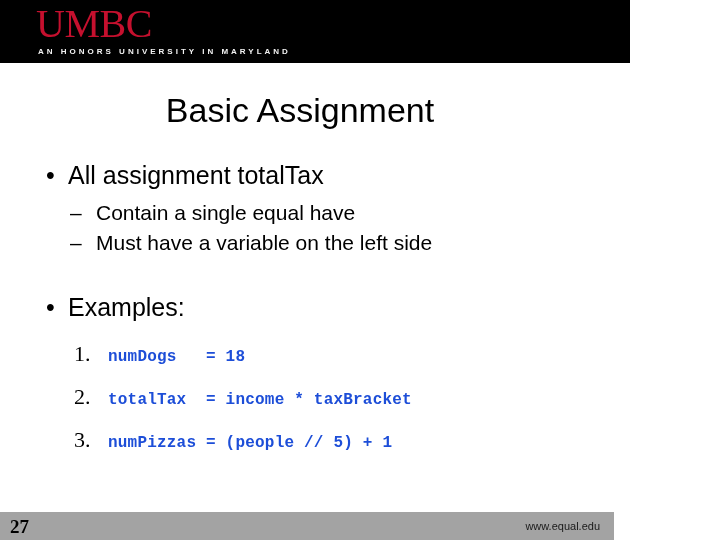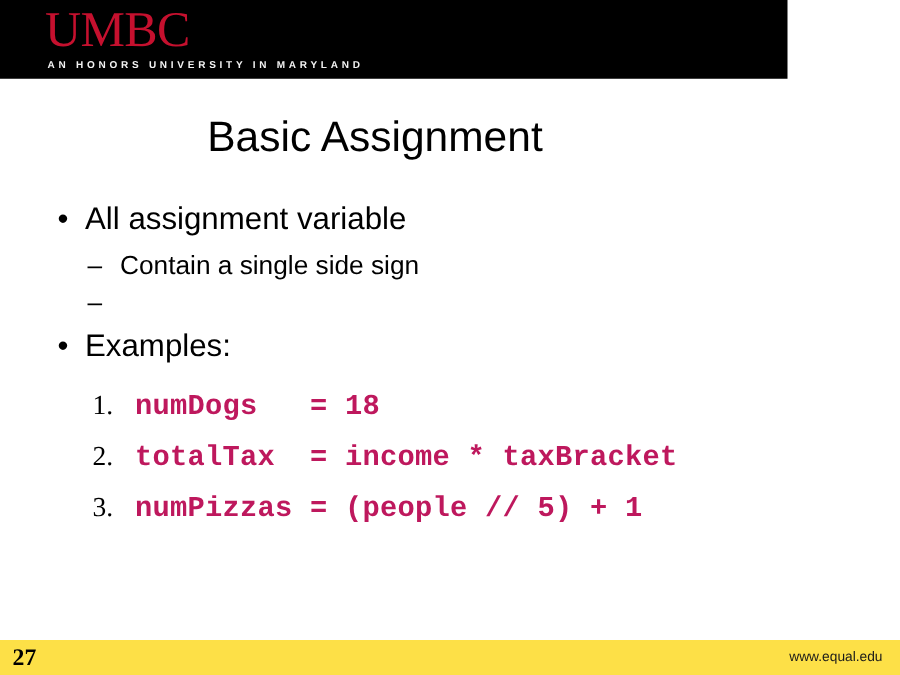--- a/index.html
+++ b/index.html
@@ -125,35 +125,35 @@
   .code-num {
     width: 34px;
     flex: 0 0 34px;
     font-family: "Liberation Serif", "DejaVu Serif", serif;
     font-size: 22px;
     font-weight: 400;
     color: #000000;
   }
   .code-text {
     font-family: "Liberation Mono", "DejaVu Sans Mono", monospace;
-    font-size: 23px;
+    font-size: 16px;
     font-weight: 700;
-    color: #be185d;
+    color: #1d4ed8;
     white-space: pre;
     letter-spacing: 0.2px;
   }
 
   
   .footer-band {
     position: absolute;
     left: 0;
     bottom: 0;
-    width: 720px;
+    width: 614px;
     height: 28px;
-    background: #fde047;
+    background: #a3a3a3;
   }
   .footer-page-num {
     position: absolute;
     left: 10px;
     top: 4px;
     font-family: "Liberation Serif", "DejaVu Serif", serif;
     font-size: 19px;
     line-height: 22px;
     font-weight: 700;
     color: #000000;
@@ -190,30 +190,31 @@
     <div class="logo-wordmark">UMBC</div>
     <div class="logo-tagline">AN HONORS UNIVERSITY IN MARYLAND</div>
   </div>
 
   <div class="slide-title">Basic Assignment</div>
 
   <div class="body-area">
 
     <div class="lvl1">
       <span class="marker">•</span>
-      <span>All assignment variable</span>
+      <span>All assignment totalTax</span>
     </div>
 
     <div class="sub-group">
       <div class="lvl2">
         <span class="marker">–</span>
-        <span>Contain a single side sign</span>
+        <span>Contain a single equal have</span>
       </div>
       <div class="lvl2">
         <span class="marker">–</span>
+        <span>Must have a variable on the left side</span>
       </div>
     </div>
 
     <div class="examples-block">
       <div class="lvl1">
         <span class="marker">•</span>
         <span>Examples:</span>
       </div>
 
       <ol class="code-list">

